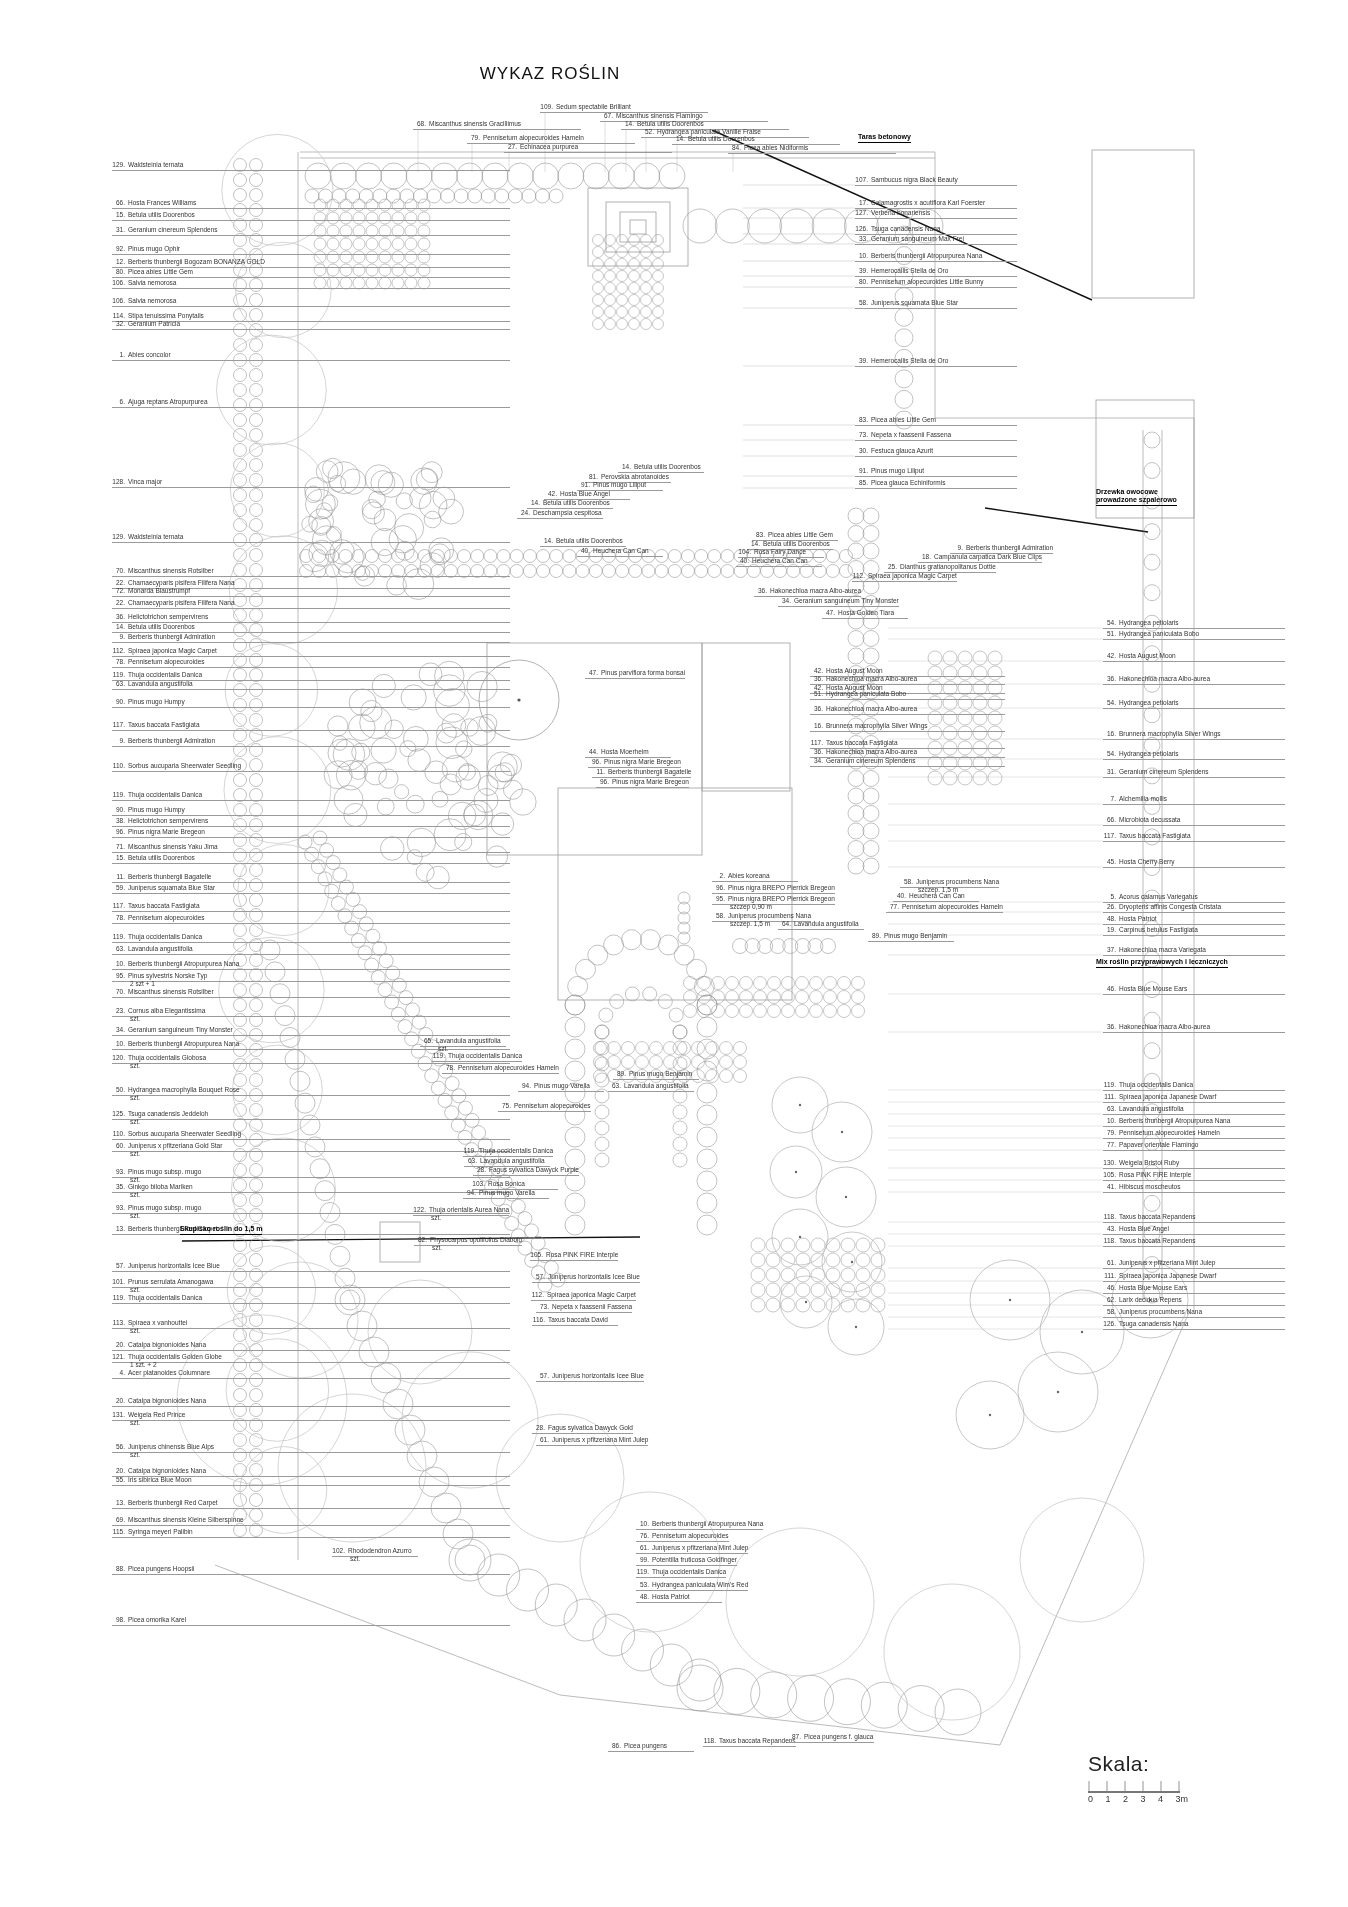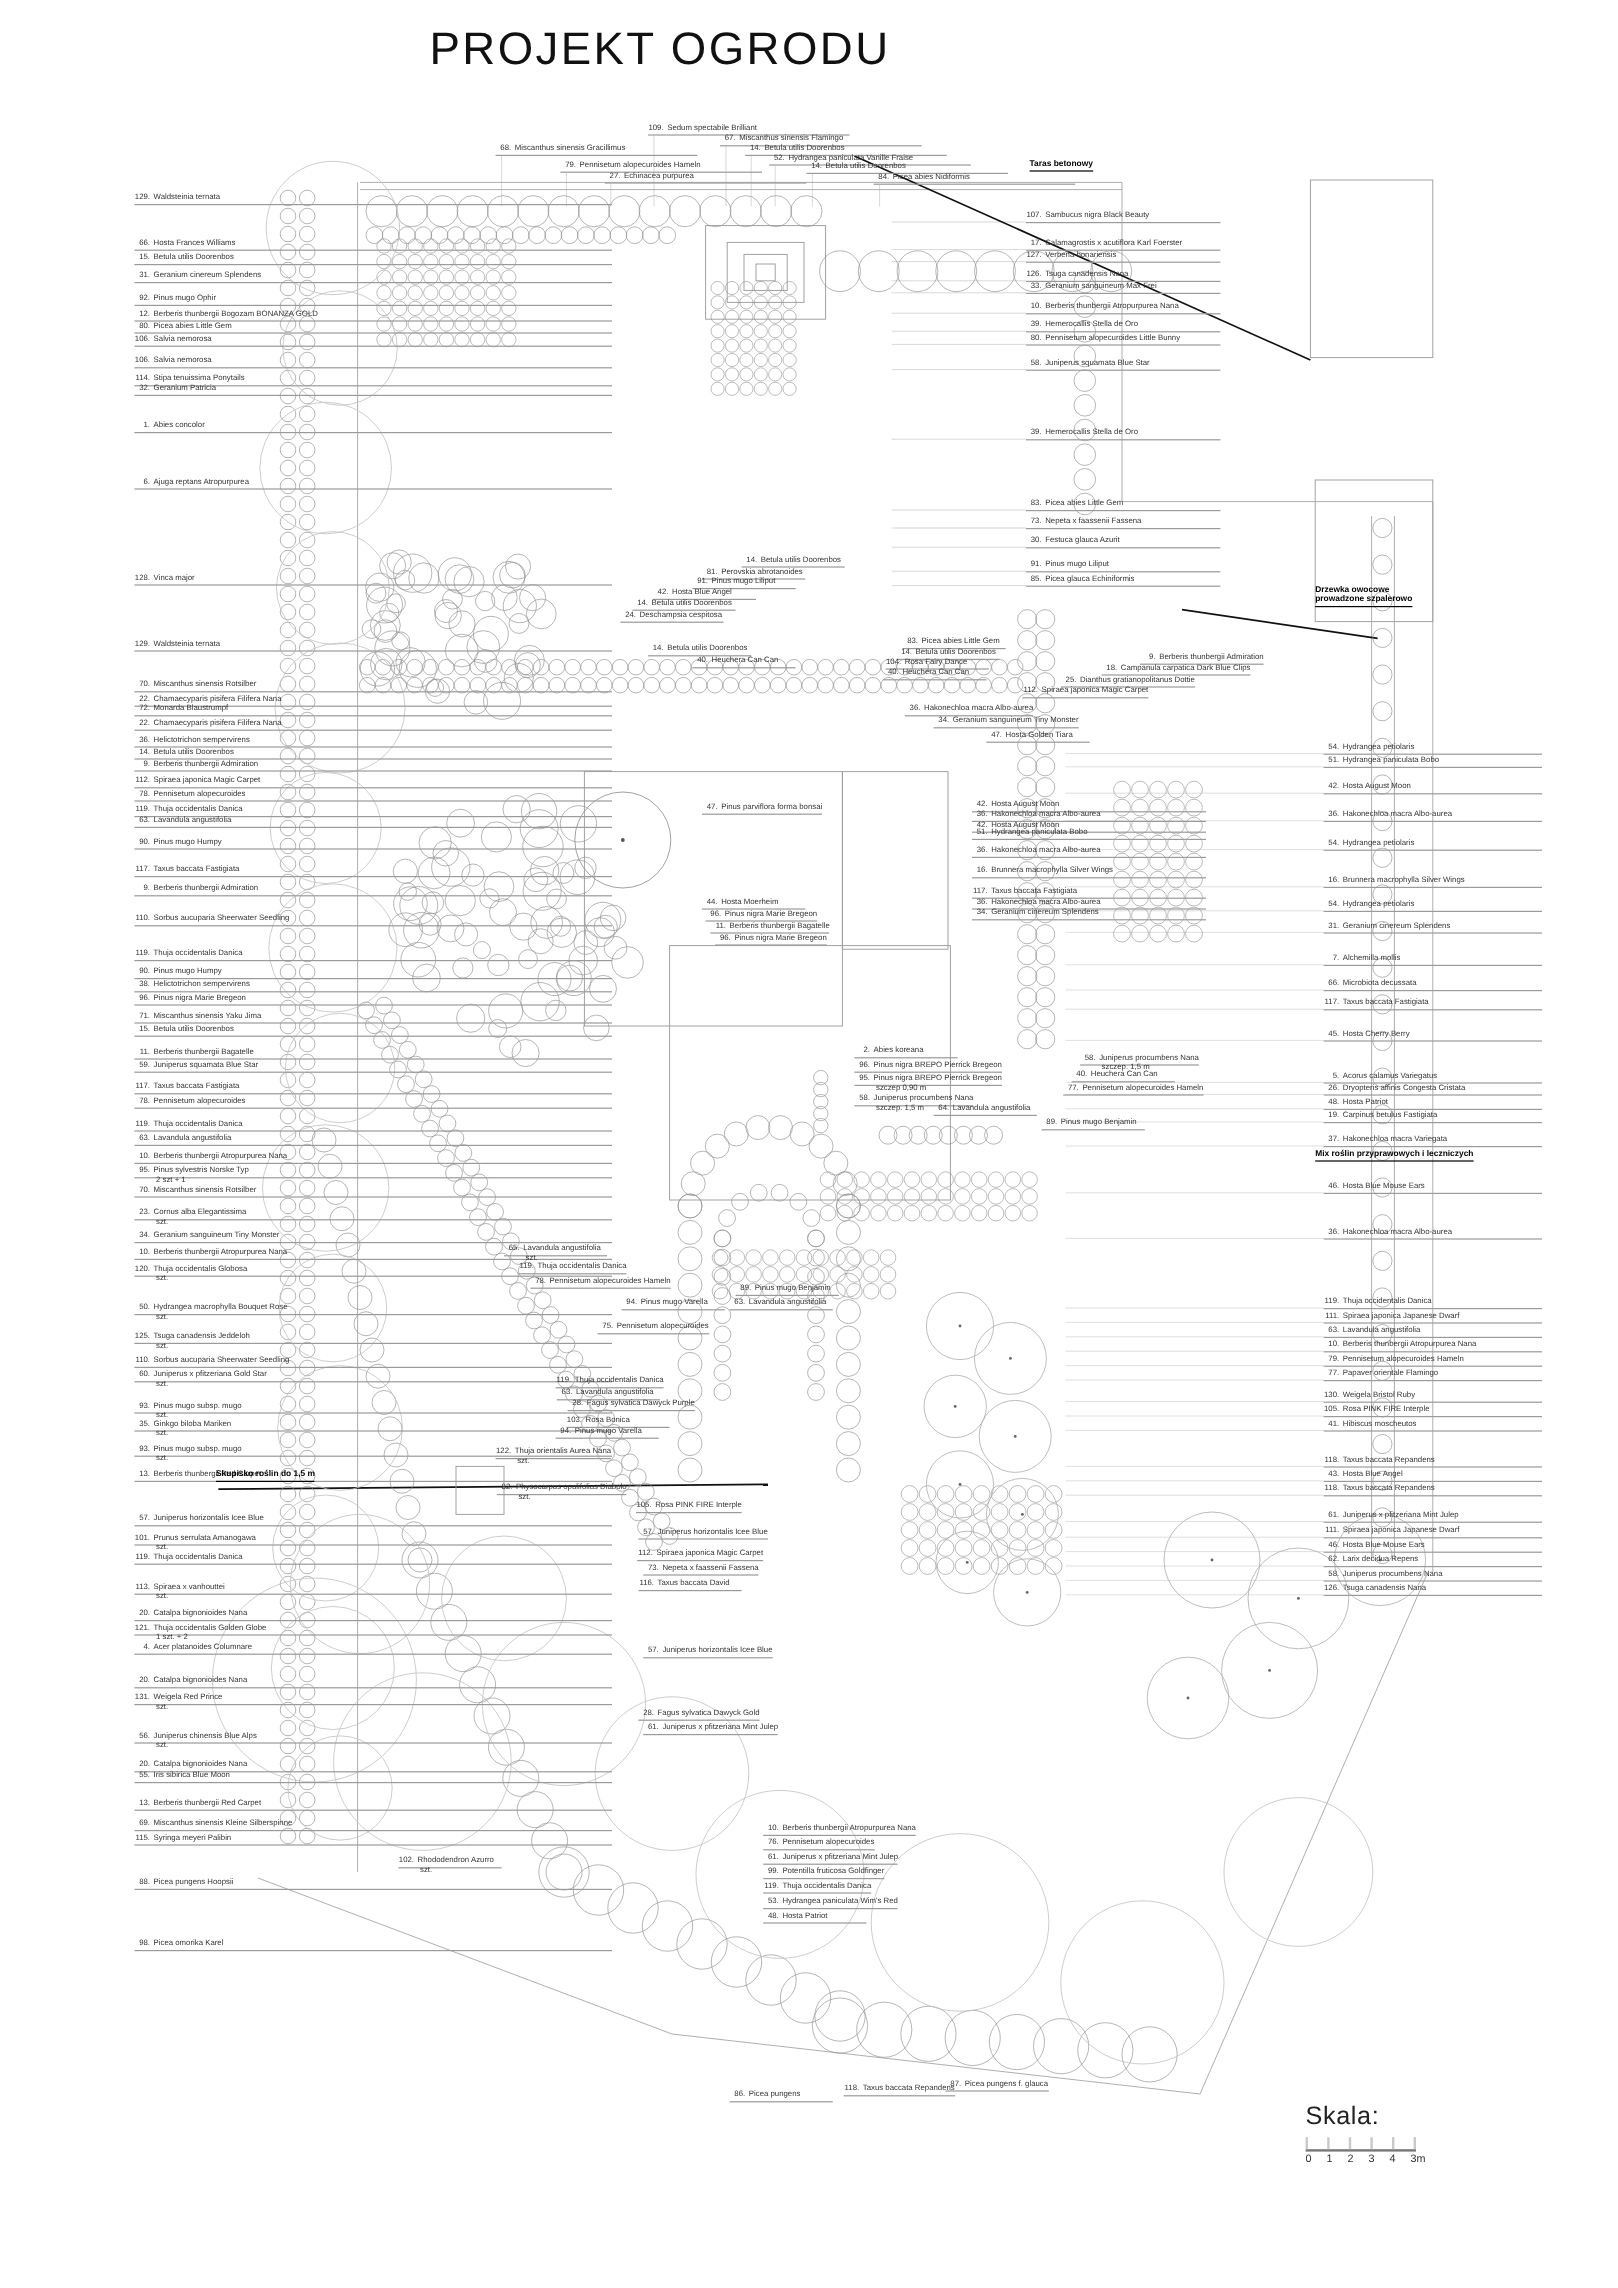--- a/index.html
+++ b/index.html
@@ -1132,21 +1132,21 @@
       <circle cx="1082" cy="1332" r="42" fill="none" stroke="#b0b0b0" stroke-width="0.7"></circle>
       <circle cx="1082" cy="1332" r="1.2" fill="#666"></circle>
       <circle cx="1150" cy="1300" r="38" fill="none" stroke="#b0b0b0" stroke-width="0.7"></circle>
       <circle cx="1150" cy="1300" r="1.2" fill="#666"></circle>
       <circle cx="1058" cy="1392" r="40" fill="none" stroke="#b0b0b0" stroke-width="0.7"></circle>
       <circle cx="1058" cy="1392" r="1.2" fill="#666"></circle>
       <circle cx="990" cy="1415" r="34" fill="none" stroke="#b0b0b0" stroke-width="0.7"></circle>
       <circle cx="990" cy="1415" r="1.2" fill="#666"></circle>
     </svg>
 
-  <div class="title">PROJEKT  OGRODU</div>
+  <div class="subtitle">WYKAZ  ROŚLIN</div>
 
   <div id="labels">
       <div class="lbl col-L" style="left: 112px; top: 162px;"><span class="num">129.</span><span>Waldsteinia ternata</span></div>
       <div class="lbl col-L" style="left: 112px; top: 200px;"><span class="num">66.</span><span>Hosta Frances Williams</span></div>
       <div class="lbl col-L" style="left: 112px; top: 212px;"><span class="num">15.</span><span>Betula utilis Doorenbos</span></div>
       <div class="lbl col-L" style="left: 112px; top: 227px;"><span class="num">31.</span><span>Geranium cinereum Splendens</span></div>
       <div class="lbl col-L" style="left: 112px; top: 246px;"><span class="num">92.</span><span>Pinus mugo Ophir</span></div>
       <div class="lbl col-L" style="left: 112px; top: 259px;"><span class="num">12.</span><span>Berberis thunbergii Bogozam BONANZA GOLD</span></div>
       <div class="lbl col-L" style="left: 112px; top: 269px;"><span class="num">80.</span><span>Picea abies Little Gem</span></div>
       <div class="lbl col-L" style="left: 112px; top: 280px;"><span class="num">106.</span><span>Salvia nemorosa</span></div>

